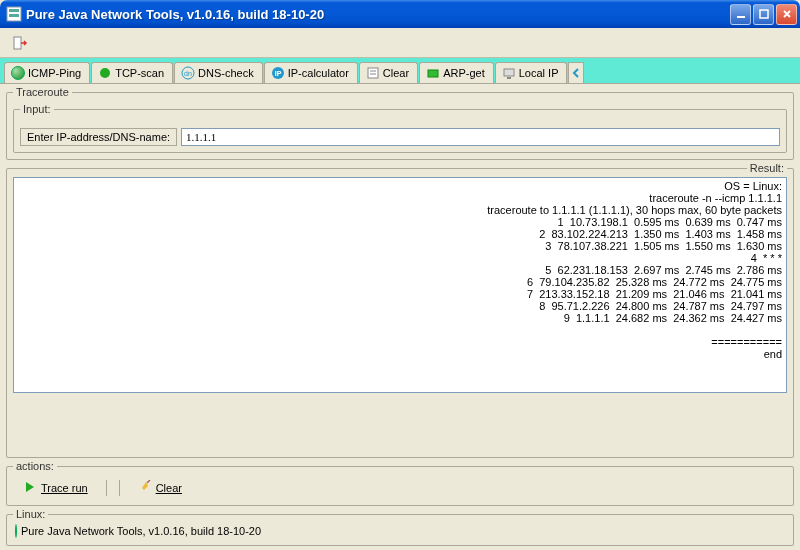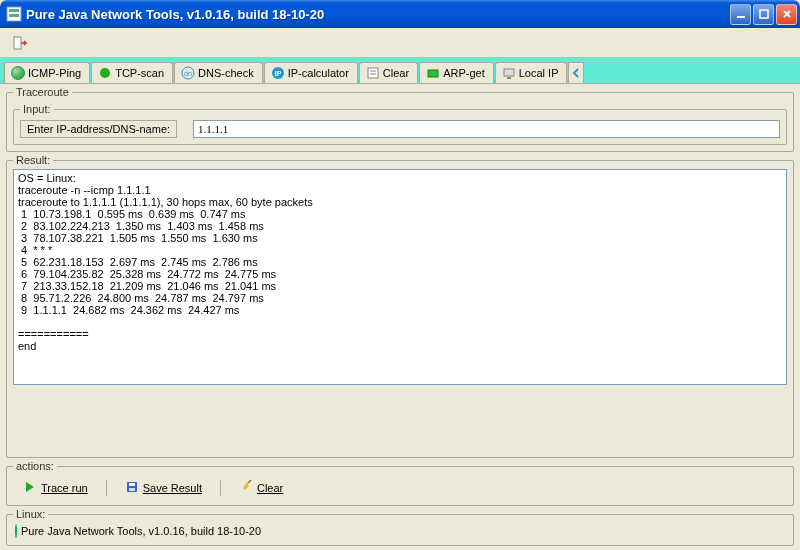--- a/index.html
+++ b/index.html
@@ -55,21 +55,21 @@
   border-radius: 3px 3px 0 0;
   margin-right: 1px; font-size: 11px; cursor: pointer;
   position: relative;
 }
 .tab.active { background: #fcfcfe; border-bottom: 1px solid #fcfcfe; margin-bottom:-1px; z-index:2;}
 .tab-icon { width: 14px; height: 14px; display: flex; align-items:center; justify-content:center;}
 .nav-scroll { width:16px; display:flex; align-items:center; justify-content:center; border:1px solid #aca899; border-bottom:none; background:#ece9d8; margin-right:1px; cursor:pointer;}
 .content { padding: 0 6px 4px 6px; background: #ece9d8; height: calc(100% - 28px - 30px - 26px); display:flex; flex-direction:column;}
 fieldset { border: 1px solid #aca899; border-radius: 2px; padding: 3px 6px 6px 6px; margin-top: 2px;}
 fieldset legend { font-size: 11px; color: #333; padding: 0 3px; }
-.input-row { display: flex; align-items: center; gap: 16px; margin-top:2px;}
+.input-row { display: flex; align-items: center; gap: 4px; margin-top:10px;}
 .input-label {
   border: 1px solid #aca899; background: #ece9d8; padding: 2px 6px;
   font-size: 11px;
 }
 .ip-input {
   flex: 1; border: 1px solid #7f9db9; padding: 2px 4px; font-size: 11px;
   background: white; font-family: Liberation Serif, serif;
 }
 .result-box {
   background: white; border: 1px solid #7f9db9;
@@ -79,21 +79,21 @@
 }
 .actions-row { display: flex; gap: 8px; padding: 3px 2px 1px 2px;}
 .action-btn {
   display: flex; align-items: center; gap: 4px;
   padding: 2px 8px; cursor: pointer; border-radius:2px;text-decoration:underline;
 }
 .sep { width:1px; background:#aca899; margin: 2px 2px;}
 .info-row { display: flex; align-items: center; gap: 4px; padding: 2px;}
 .globe-icon { border-radius:50%; background: radial-gradient(circle at 30% 30%, #9fe0a5, #1a8a2a); width:14px; height:14px; border:1px solid #0a5;}
 fieldset.traceroute { flex:0;}
-fieldset.result-fs { flex:1; display:flex; flex-direction:column;}
+fieldset.result-fs { flex:1; display:flex; flex-direction:column;text-align:right;}
 fieldset.actions-fs, fieldset.info-fs { flex:0; }
 </style>
 </head>
 <body>
 
 <div class="titlebar">
   <span class="icon">
     <svg width="16" height="16">
         <rect x="1" y="1" width="14" height="14" fill="#fff" stroke="#89a"></rect>
         <rect x="3" y="3" width="10" height="3" fill="#5a9"></rect>
@@ -230,28 +230,20 @@
   <fieldset class="actions-fs">
     <legend>actions:</legend>
     <div class="actions-row">
       <div class="action-btn">
         <span><svg width="14" height="14">
               <path d="M3 2 L11 7 L3 12 Z" fill="#2a2"></path>
             </svg></span>
         <span>Trace run</span>
       </div>
       <div class="sep"></div>
-      <div class="action-btn">
-        <span><svg width="14" height="14">
-              <rect x="2" y="2" width="10" height="10" fill="#36c" rx="1"></rect>
-              <rect x="4" y="3" width="6" height="3" fill="#fff"></rect>
-              <rect x="4" y="8" width="6" height="3" fill="#ddd"></rect>
-            </svg></span>
-        <span>Save Result</span>
-      </div>
       <div class="sep"></div>
       <div class="action-btn">
         <span><svg width="14" height="14">
               <path d="M8 2 L10 6 L6 10 L4 8 Z" fill="#eb3"></path>
               <line x1="9" y1="3" x2="12" y2="0" stroke="#a65" stroke-width="1.5"></line>
             </svg></span>
         <span>Clear</span>
       </div>
     </div>
   </fieldset>

